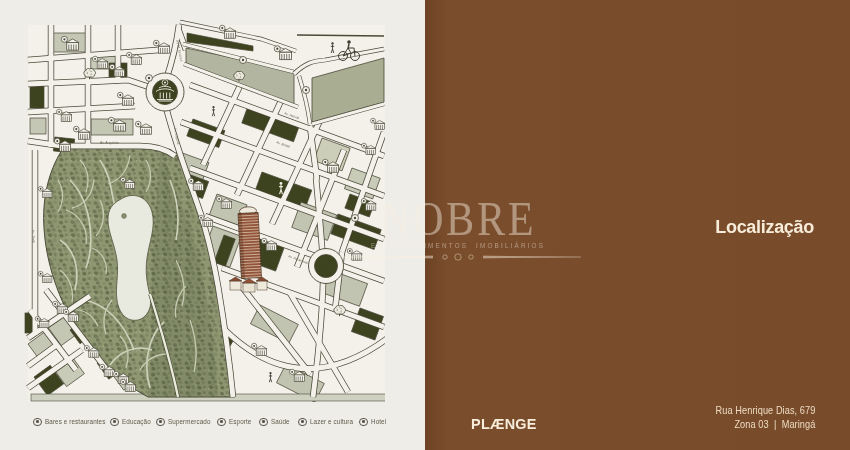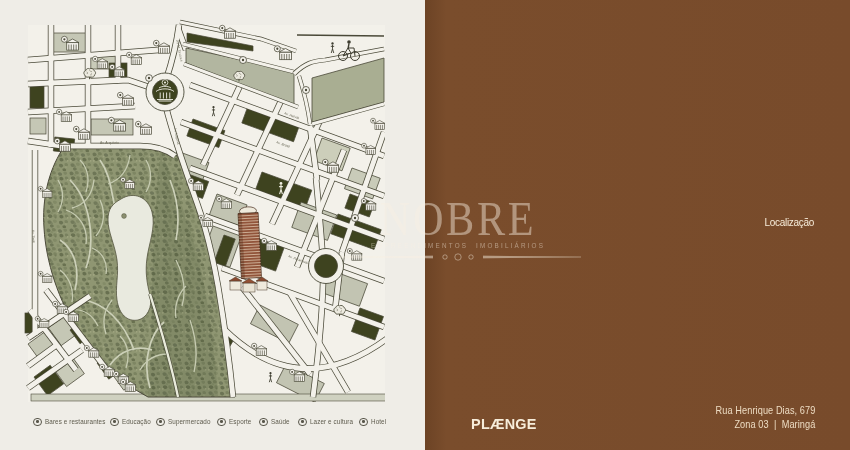--- a/index.html
+++ b/index.html
@@ -1,19 +1,19 @@
 <!DOCTYPE html>
 <html><head>
 <meta charset="utf-8">
 <style>
   html,body{margin:0;padding:0;}
   body{width:850px;height:450px;overflow:hidden;position:relative;font-family:"Liberation Sans",sans-serif;background:#efede7;}
   #left{position:absolute;left:0;top:0;width:425px;height:450px;background:#efede7;}
   #right{position:absolute;left:425px;top:0;width:425px;height:450px;background:linear-gradient(90deg,#6c4325 0%,#7a4d2c 5%,#784b2b 100%);}
-  #loc{position:absolute;top:217px;right:36px;color:#f7ecd9;font-size:10px;font-weight:normal;letter-spacing:-0.3px;}
+  #loc{position:absolute;top:217px;right:36px;color:#f7ecd9;font-size:18px;font-weight:bold;letter-spacing:-0.3px;}
   #addr{position:absolute;top:404px;right:35px;color:#eddcc3;font-size:10.8px;text-align:right;line-height:13.8px;letter-spacing:0.1px;transform:scaleX(0.85);transform-origin:right center;}
   #plg{position:absolute;left:471px;top:415px;color:#f7edda;font-size:15.5px;font-weight:bold;letter-spacing:0.3px;transform:scaleX(0.93);transform-origin:left center;}
   #wm{position:absolute;left:346px;top:199px;width:224px;text-align:center;color:rgba(248,240,226,0.45);pointer-events:none;}
   #wm .big{font-family:"Liberation Serif",serif;font-size:48px;letter-spacing:3px;line-height:40px;transform:scaleX(0.88);transform-origin:center;}
   #wm .sub{font-size:6.3px;letter-spacing:2.2px;margin-top:3px;white-space:nowrap;}
   #legend{position:absolute;left:0;top:412px;width:420px;height:18px;}
   .li{position:absolute;top:0;height:16px;}
   .lc{display:inline-block;width:6.5px;height:6.5px;border:0.8px solid #58564a;border-radius:50%;vertical-align:middle;position:relative;}.lc::after{content:"";position:absolute;left:50%;top:50%;width:2.6px;height:2.6px;margin:-1.3px 0 0 -1.3px;border-radius:50%;background:#58564a;}
   .lt{font-size:6.3px;color:#5d5a4c;vertical-align:middle;margin-left:3.5px;letter-spacing:0.1px;}
 </style>

